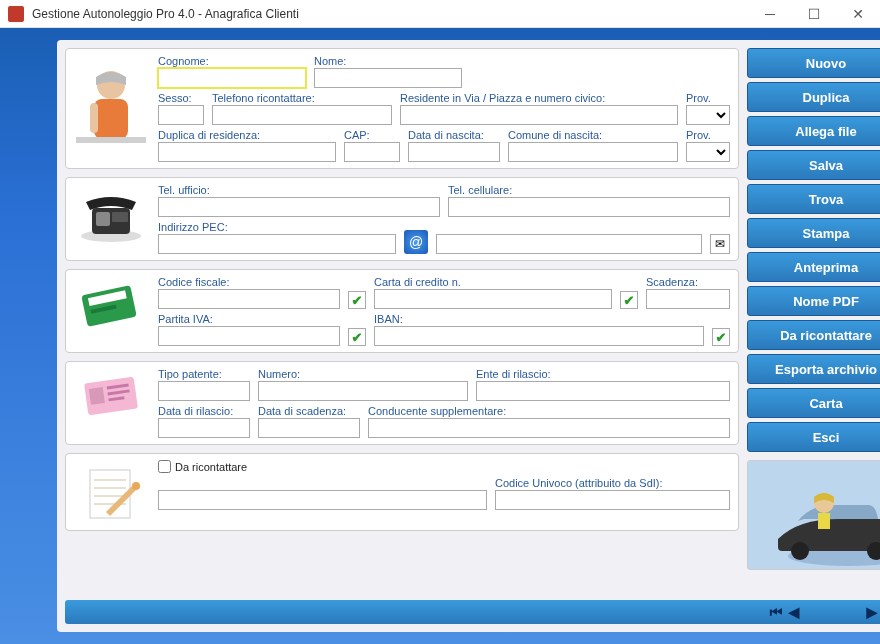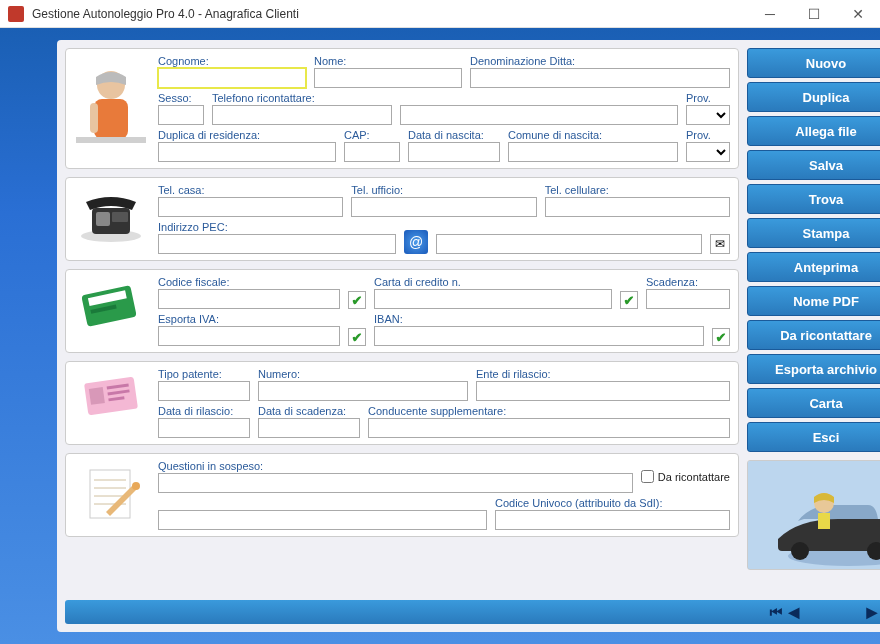--- a/index.html
+++ b/index.html
@@ -218,35 +218,32 @@
           <div class="panel-fields">
             <div class="fieldrow">
               <div class="fieldgroup" style="width:148px">
                 <label>Cognome:</label>
                 <input type="text" class="focused" style="">
               </div>
               <div class="fieldgroup" style="width:148px">
                 <label>Nome:</label>
                 <input type="text" style="">
               </div>
-              <div class="fieldgroup" style="flex:1">
-                <label>Denominazione Ditta:</label>
-                <input type="text" style="">
-              </div>
             </div>
             <div class="fieldrow">
               <div class="fieldgroup" style="width:46px">
                 <label>Sesso:</label>
                 <input type="text" style="">
               </div>
               <div class="fieldgroup" style="width:180px">
                 <label>Telefono ricontattare:</label>
                 <input type="text" style="">
               </div>
               <div class="fieldgroup" style="flex:1">
+                <label>Residente in Via / Piazza e numero civico:</label>
                 <input type="text" style="">
               </div>
               <div class="fieldgroup" style="width:44px">
                 <label>Prov.</label>
                 <select><option></option></select>
               </div>
             </div>
             <div class="fieldrow">
               <div class="fieldgroup" style="width:178px">
                 <label>Duplica di residenza:</label>
@@ -278,24 +275,20 @@
               <ellipse cx="35" cy="48" rx="30" ry="6" fill="#ddd"></ellipse>
               <rect x="16" y="20" width="38" height="26" rx="4" fill="#333"></rect>
               <rect x="20" y="24" width="14" height="14" rx="2" fill="#888"></rect>
               <rect x="36" y="24" width="16" height="10" rx="1" fill="#555"></rect>
               <path d="M10 14 Q35 4 60 14 L56 22 Q35 14 14 22 Z" fill="#222"></path>
             </svg>
           </div>
           <div class="panel-fields">
             <div class="fieldrow">
               <div class="fieldgroup" style="flex:1">
-                <label>Tel. casa:</label>
-                <input type="text" style="">
-              </div>
-              <div class="fieldgroup" style="flex:1">
                 <label>Tel. ufficio:</label>
                 <input type="text" style="">
               </div>
               <div class="fieldgroup" style="flex:1">
                 <label>Tel. cellulare:</label>
                 <input type="text" style="">
               </div>
             </div>
             <div class="fieldrow">
               <div class="fieldgroup" style="width:238px">
@@ -331,21 +324,21 @@
                 <input type="text" style="">
               </div>
               <div class="checkbtn">✔</div>
               <div class="fieldgroup" style="width:84px">
                 <label>Scadenza:</label>
                 <input type="text" style="">
               </div>
             </div>
             <div class="fieldrow">
               <div class="fieldgroup" style="width:182px">
-                <label>Esporta IVA:</label>
+                <label>Partita IVA:</label>
                 <input type="text" style="">
               </div>
               <div class="checkbtn">✔</div>
               <div class="fieldgroup" style="flex:1">
                 <label>IBAN:</label>
                 <input type="text" style="">
               </div>
               <div class="checkbtn">✔</div>
             </div>
           </div>
@@ -400,24 +393,20 @@
               <line x1="18" y1="16" x2="50" y2="16" stroke="#d0c0a0"></line>
               <line x1="18" y1="24" x2="50" y2="24" stroke="#d0c0a0"></line>
               <line x1="18" y1="32" x2="50" y2="32" stroke="#d0c0a0"></line>
               <line x1="18" y1="40" x2="50" y2="40" stroke="#d0c0a0"></line>
               <path d="M30 48 L58 20 L62 24 L34 52 Z" fill="#e8b878"></path>
               <circle cx="60" cy="22" r="4" fill="#e8a858"></circle>
             </svg>
           </div>
           <div class="panel-fields">
             <div class="fieldrow">
-              <div class="fieldgroup" style="flex:1">
-                <label>Questioni in sospeso:</label>
-                <input type="text" style="">
-              </div>
               <div class="inline-chk" style="align-self:center">
                 <input type="checkbox" style="">
                 <span>Da ricontattare</span>
               </div>
             </div>
             <div class="fieldrow">
               <div class="fieldgroup" style="flex:1.4">
                 <input type="text" style="">
               </div>
               <div class="fieldgroup" style="flex:1">

